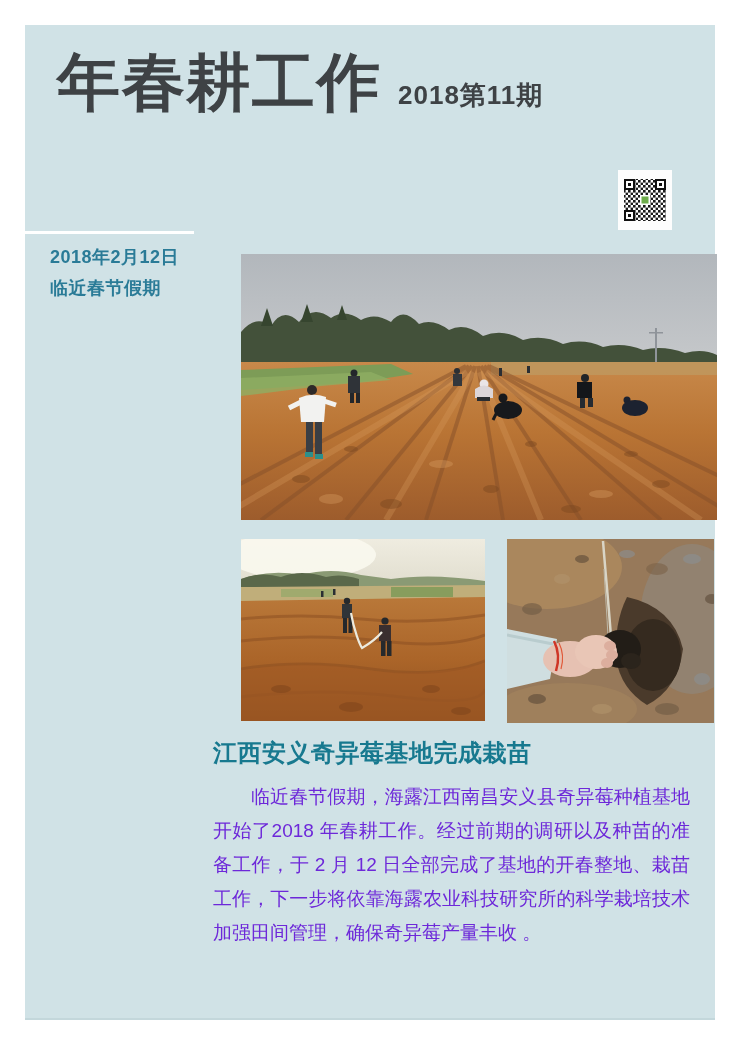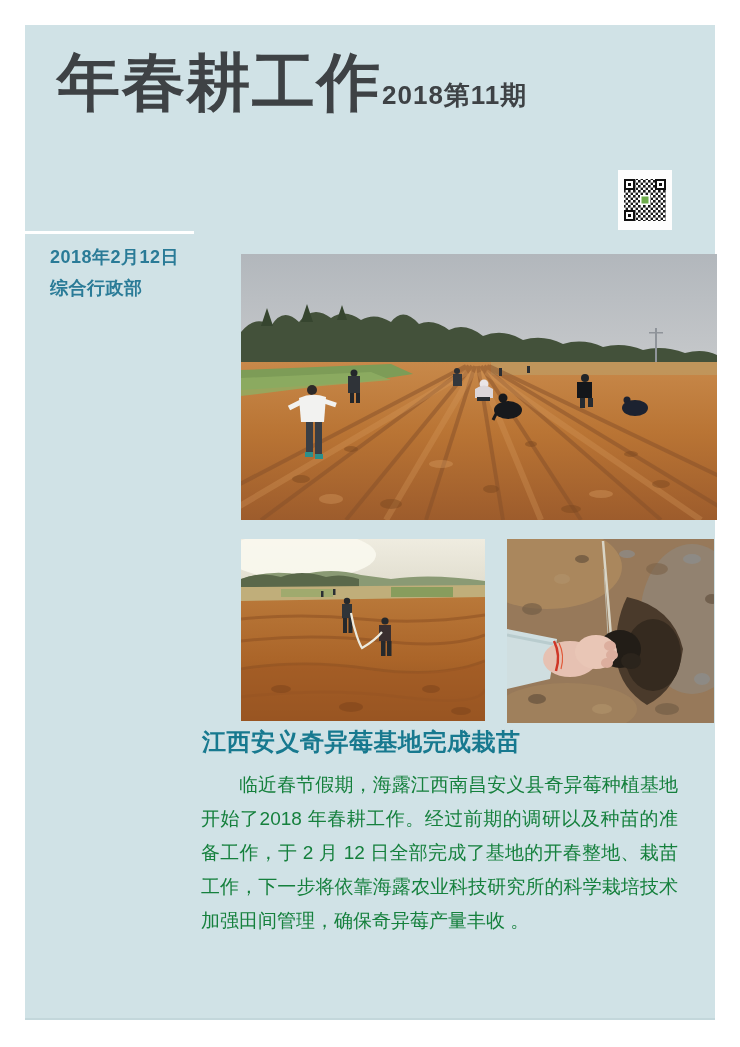--- a/index.html
+++ b/index.html
@@ -13,42 +13,42 @@
   .panel{
     position:absolute;left:25px;top:25px;width:690px;height:993px;
     background:#d0e2e6;border-bottom:2px solid #c3d7db;
   }
   .masthead{
     position:absolute;left:57px;top:46px;margin:0;
     color:#3e4245;font-size:63px;font-weight:800;letter-spacing:2px;line-height:1.15;
     white-space:nowrap;
   }
   .masthead .issue{
-    font-size:26px;font-weight:700;letter-spacing:1px;
+    font-size:26px;font-weight:700;letter-spacing:1px;margin-left:16px;
   }
   .qr{position:absolute;left:618px;top:170px;width:54px;height:60px;}
   .divider{position:absolute;left:25px;top:231px;width:169px;height:3px;background:#ffffff;}
   .side-date,.side-dept{
     position:absolute;left:43px;color:#2a7b97;font-size:18px;font-weight:700;
     letter-spacing:.5px;white-space:nowrap;margin-left:7px;
   }
   .side-date{top:245px;}
   .side-dept{top:276px;}
   .photo{position:absolute;display:block;}
   .photo svg{display:block;width:100%;height:100%;}
   .photo-main{left:201px;top:238px;width:476px;height:266px;}
   .photo-a{left:201px;top:523px;width:244px;height:182px;}
   .photo-b{left:467px;top:523px;width:207px;height:184px;}
   .article-heading{
-    position:absolute;left:201px;top:725px;margin:1px;
+    position:absolute;left:201px;top:725px;margin:12px;
     color:#17798f;font-size:24px;font-weight:700;letter-spacing:.5px;white-space:nowrap;font-family:Liberation Serif, serif;
   }
   .article-body{
-    position:absolute;left:201px;top:768px;width:477px;margin:0;
-    color:#15803d;font-size:19px;line-height:34px;
+    position:absolute;left:201px;top:768px;width:477px;margin:12px;
+    color:#6d28d9;font-size:19px;line-height:34px;
     text-align:justify;text-indent:2em;
   }
 </style>
 </head>
 <body>
 
 <div class="page">
 
   <div class="panel"></div>
 
@@ -76,21 +76,21 @@
           <rect x="8" y="42" width="7" height="7" fill="#fff"></rect>
           <rect x="10" y="44" width="3" height="3" fill="#111"></rect>
       </g>
       <rect x="22" y="25" width="10" height="10" fill="#fff"></rect>
       <rect x="23.5" y="26.5" width="7" height="7" fill="#6fae4c"></rect>
     </svg>
   </div>
 
   <div class="divider"></div>
   <div class="side-date">2018年2月12日</div>
-  <div class="side-dept">综合行政部</div>
+  <div class="side-dept">临近春节假期</div>
 
   <figure class="photo photo-main">
     <svg viewBox="0 0 476 266" preserveAspectRatio="none">
       <defs>
         <linearGradient id="sky1" x1="0" y1="0" x2="0" y2="1">
           <stop offset="0" stop-color="#b2b7bc"></stop>
             <stop offset="1" stop-color="#c9cbcd"></stop>
         </linearGradient>
         <linearGradient id="soil1" x1="0" y1="0" x2="0" y2="1">
           <stop offset="0" stop-color="#c8894a"></stop>

